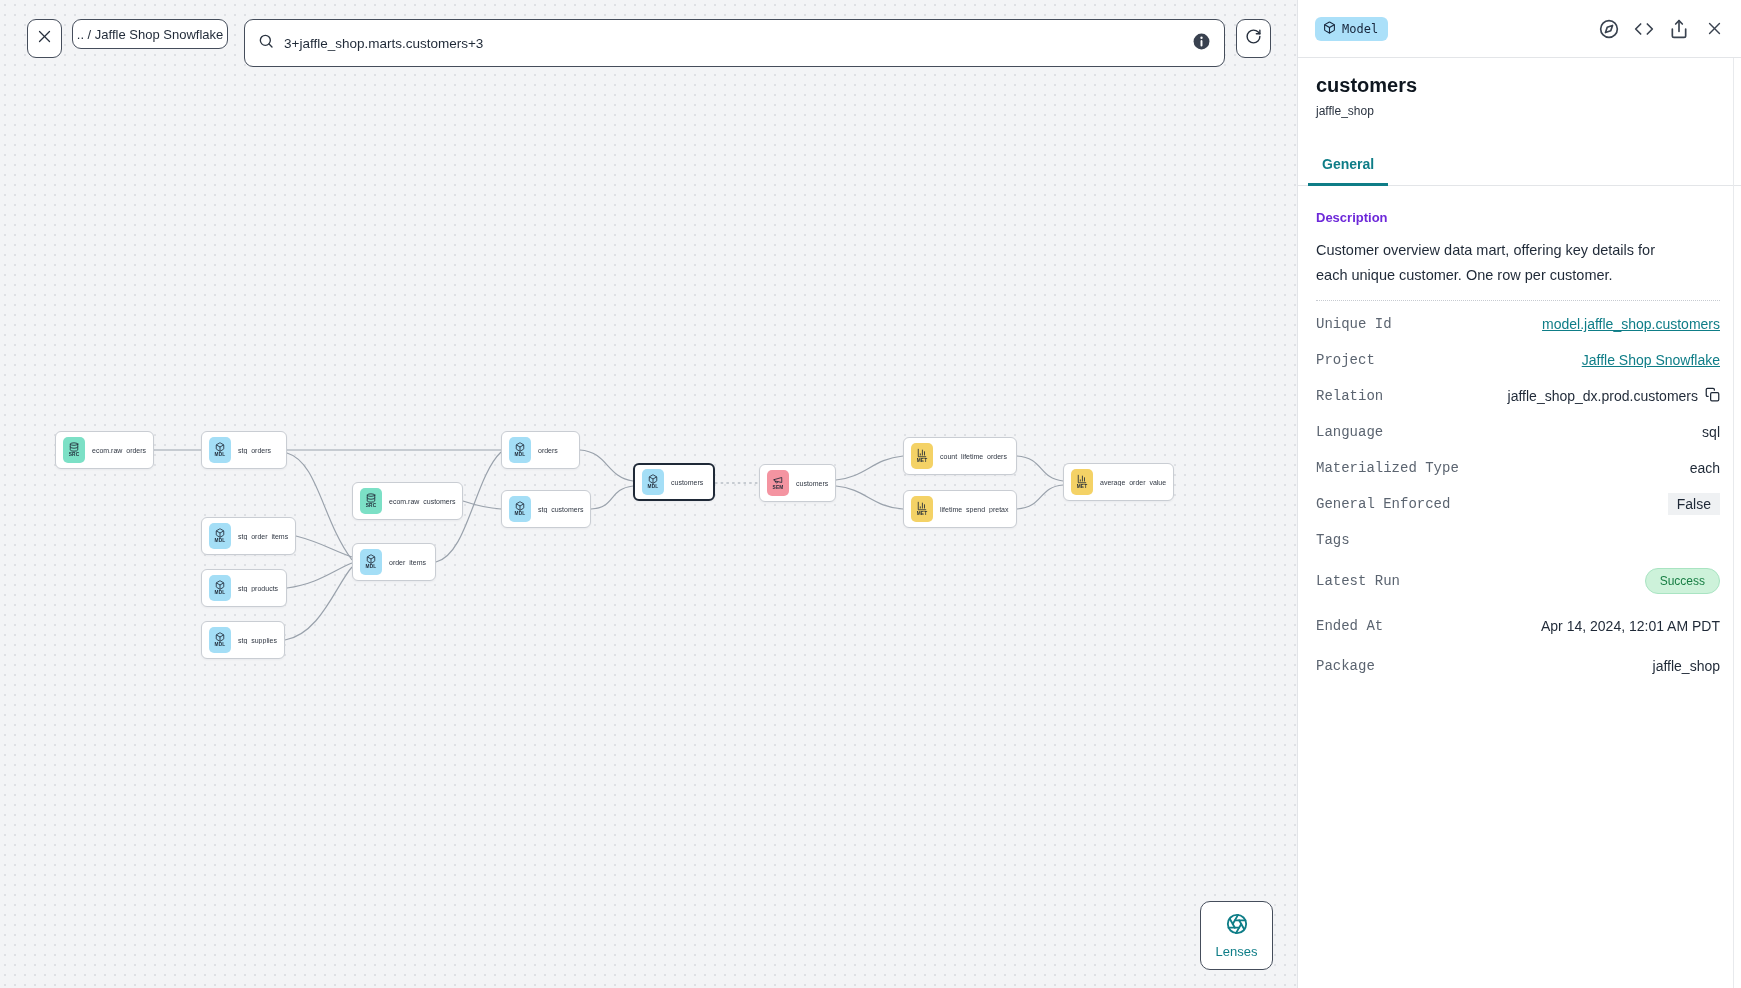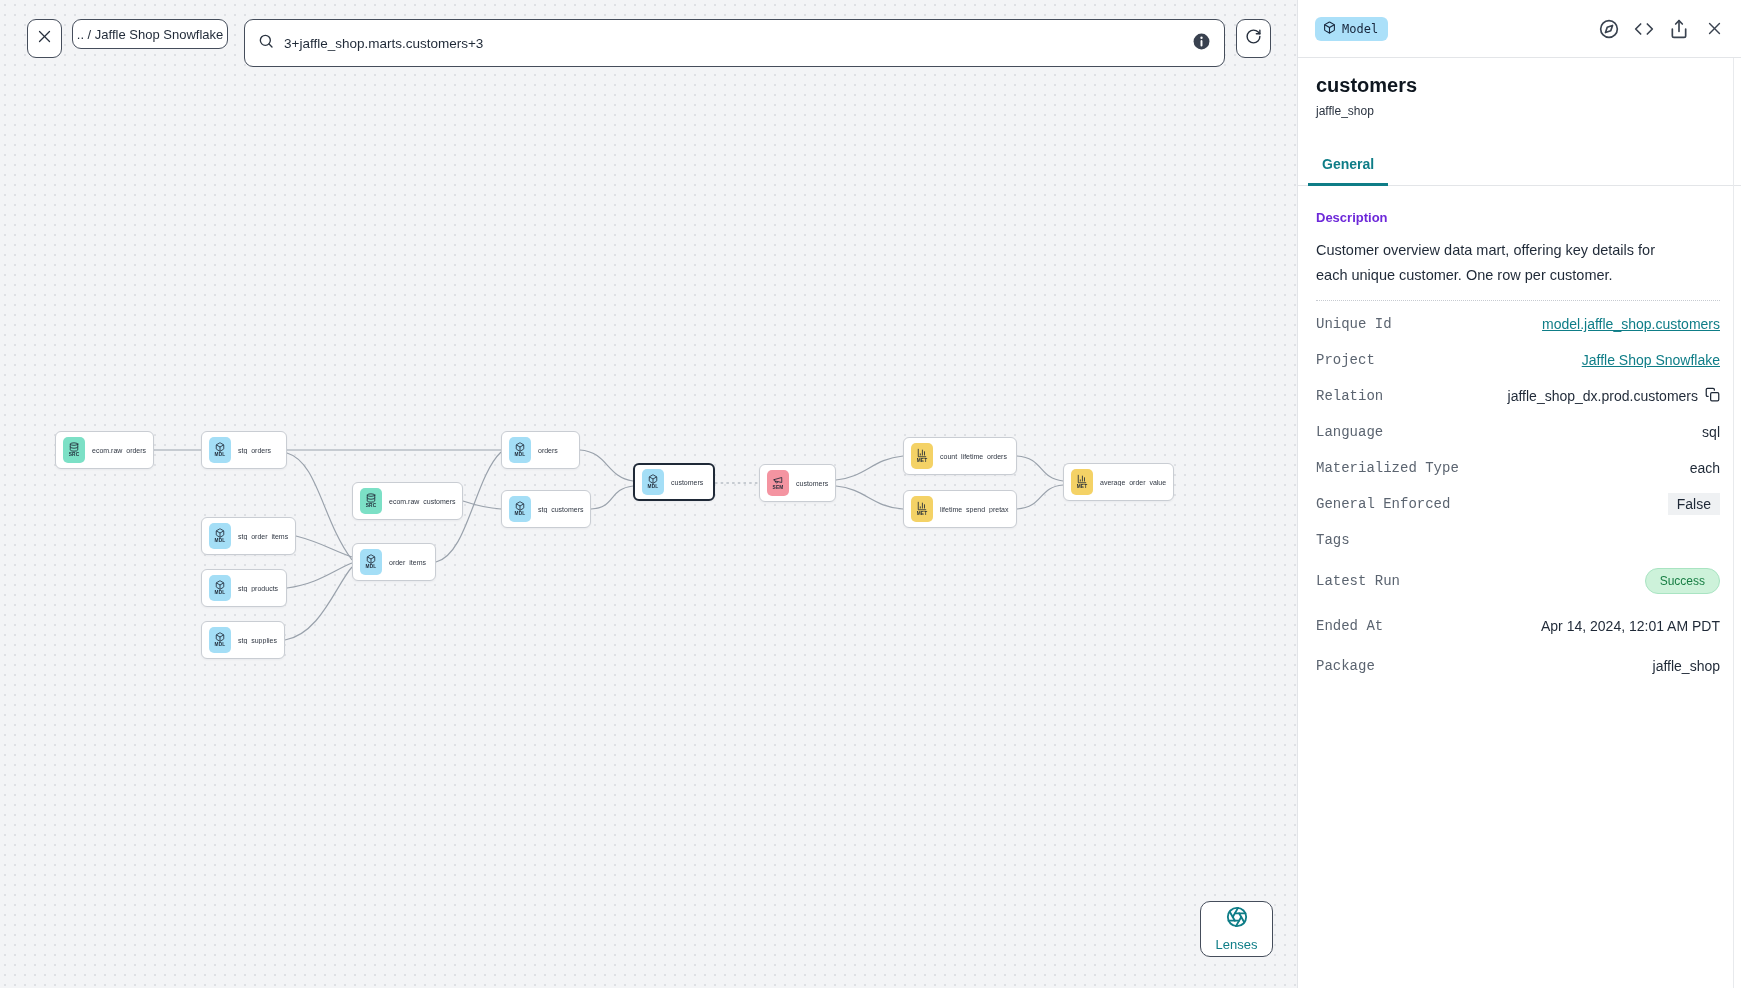--- a/index.html
+++ b/index.html
@@ -33,21 +33,21 @@
   .tbtn svg { stroke:#262f3d; fill:none; stroke-width:2; stroke-linecap:round; stroke-linejoin:round; }
   #btn-close-canvas { left:27px; top:19px; width:35px; height:39px; }
   #breadcrumb { left:72px; top:19px; width:156px; height:30px; font-size:13px; color:#1f2937; }
   #searchbar { left:244px; top:19px; width:981px; height:48px; position:absolute; background:#fff;
     border:1.5px solid #454d5b; border-radius:9px; display:flex; align-items:center; padding:0 13px; gap:10px; }
   #searchbar svg { flex:none; stroke:#2a3340; fill:none; stroke-width:2; stroke-linecap:round; }
   #search-input { flex:1; border:none; outline:none; font-size:13.5px; color:#1f2937;
     font-family:"Liberation Sans",sans-serif; background:transparent; }
   #btn-refresh { left:1236px; top:19px; width:35px; height:39px; }
 
-  #lenses-btn { position:absolute; left:1200px; top:901px; width:73px; height:56px;
+  #lenses-btn { position:absolute; left:1200px; top:901px; width:73px; height:69px;
     background:#fff; border:1.5px solid #454d5b; border-radius:10px;
     display:flex; flex-direction:column; align-items:center; justify-content:center; gap:6px; cursor:pointer; }
   #lenses-btn svg { stroke:#0e7d87; fill:none; stroke-width:2; stroke-linecap:round; stroke-linejoin:round; }
   #lenses-btn span { font-size:13px; color:#0e7d87; }
 
   
   .panel { width:444px; height:988px; background:#fff; border-left:1px solid #e2e4e8; position:relative; }
   .scroll-line { position:absolute; right:7px; top:58px; bottom:0; width:1px; background:#e8eaed; }
   .panel-header { height:58px; border-bottom:1px solid #e3e5e8; display:flex; align-items:center; padding:0 17px; }
   .model-badge { background:#abe0f9; border-radius:6px; padding:4px 10px 4px 8px;

